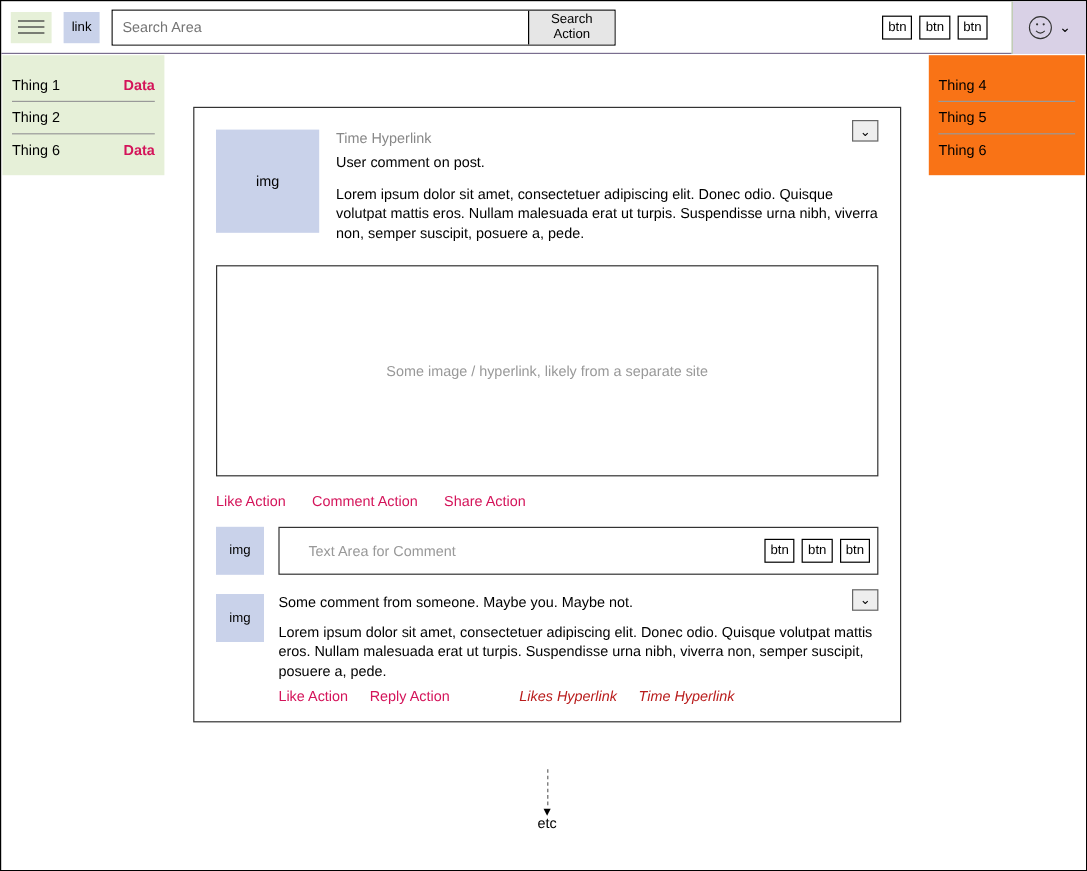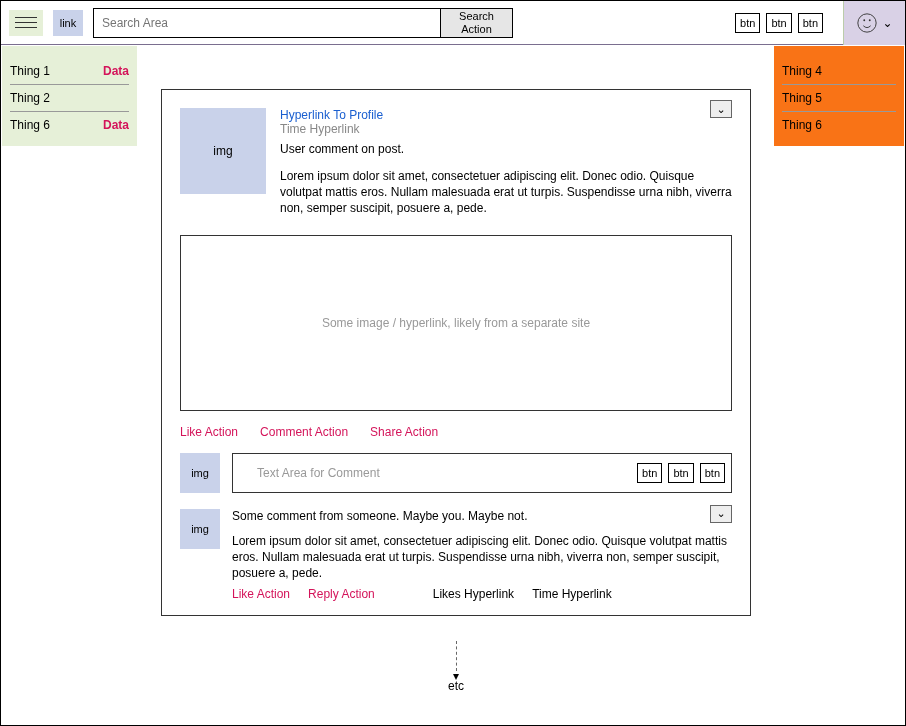--- a/index.html
+++ b/index.html
@@ -43,21 +43,21 @@
 .actions span { color: #d4145a; cursor: pointer; }
 .commentbar { display: flex; gap: 12px; margin-top: 14px; align-items: stretch; }
 .avatar-sm { width: 40px; height: 40px; background: #c9d2ea; display: flex; align-items: center; justify-content: center; font-size: 11px; }
 .commentinput-wrap { flex: 1; border: 1px solid #333; display: flex; align-items: center; padding: 0 6px 0 24px; gap: 6px; }
 .commentinput { flex: 1; border: none; outline: none; font-size: 12px; color: #333; }
 .commentinput::placeholder { color: #999; }
 .replyrow { display: flex; gap: 12px; margin-top: 16px; position: relative; }
 .replybody { flex: 1; font-size: 12px; }
 .reply-actions { display: flex; gap: 18px; margin-top: 6px; font-size: 12px; }
 .reply-actions .pink { color: #d4145a; cursor: pointer; }
-.reply-actions .gray { color: #000000; cursor: pointer; }
+.reply-actions .gray { color: #b91c1c; cursor: pointer; font-style: italic; }
 
 
 .etc { position: absolute; left: 455px; top: 640px; text-align: center; font-size: 12px; transform: translateX(-50%); }
 .dashline { width: 1px; height: 30px; border-left: 1px dashed #666; margin: 0 auto 2px auto; }
 .arrowhead { font-size: 12px; line-height: 0.5; }
 </style>
 </head>
 <body>
 
 <div class="header">
@@ -111,21 +111,20 @@
     </div>
   <div class="siderow">
       <span>Thing 6</span>
     </div>
 </div>
 
 <div class="card">
   <div class="postrow">
     <div class="avatar-lg">img</div>
     <div class="postbody">
-      <div class="profilelink">Hyperlink To Profile</div>
       <div class="timelink">Time Hyperlink</div>
       <div class="comment-line">User comment on post.</div>
       <div class="lorem">Lorem ipsum dolor sit amet, consectetuer adipiscing elit. Donec odio. Quisque volutpat mattis eros. Nullam malesuada erat ut turpis. Suspendisse urna nibh, viverra non, semper suscipit, posuere a, pede.</div>
     </div>
     <div class="dropicon">
         <span>⌄</span>
       </div>
   </div>
   <div class="embed">Some image / hyperlink, likely from a separate site</div>
   <div class="actions">

